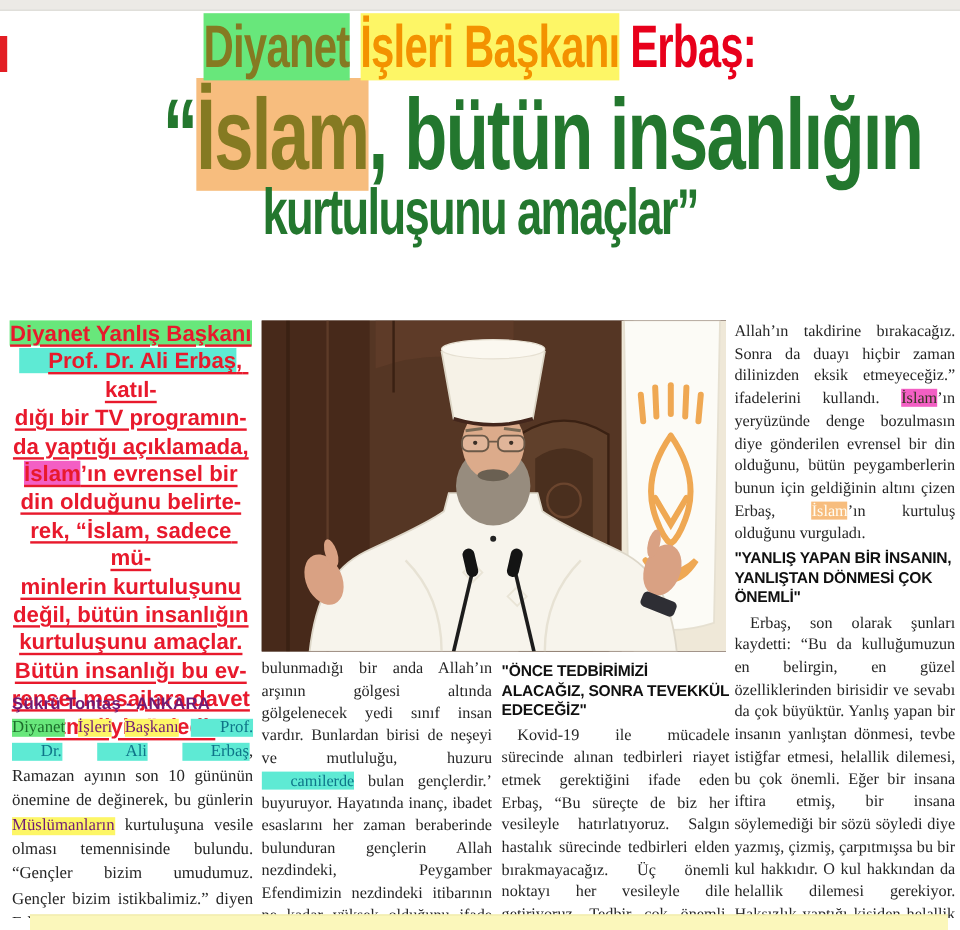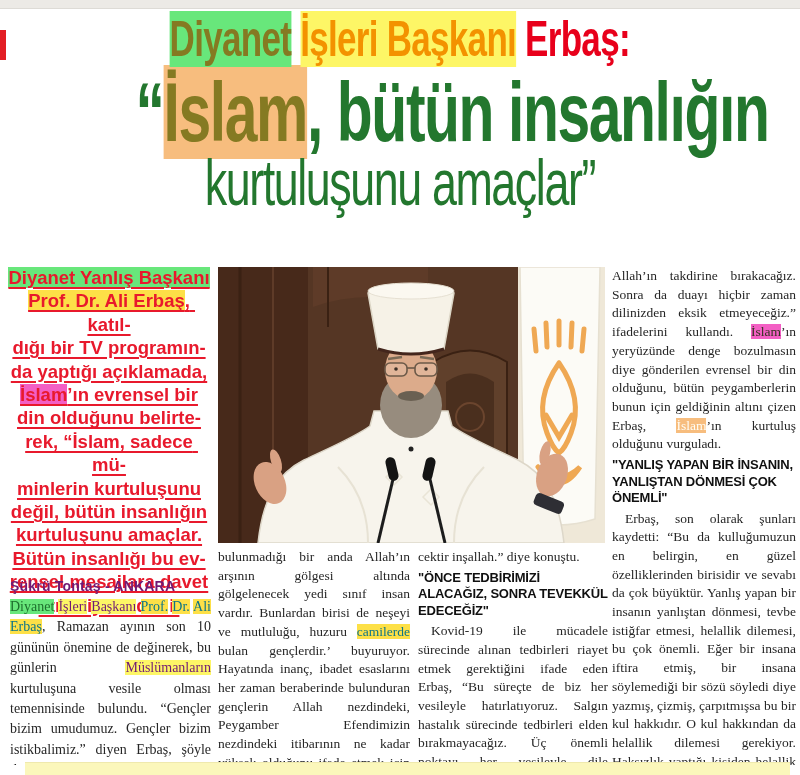--- a/index.html
+++ b/index.html
@@ -9,26 +9,26 @@
 
   
   #top-edge{left:0;top:0;width:800px;height:8px;background:#eceae6;border-bottom:1px solid #dddbd6;}
   #left-red-mark{left:0;top:30px;width:6px;height:30px;background:#e31e24;}
 
   
   .hline{left:0;width:800px;text-align:center;white-space:nowrap;}
   .squeeze{display:inline-block;transform:scaleX(0.70);transform-origin:50% 50%;white-space:nowrap;}
   #kicker{top:10px;font-size:50px;font-weight:700;letter-spacing:-1px;}
   #headline1{top:64px;font-size:84px;font-weight:700;letter-spacing:-2px;}
-  #headline2{top:146px;font-size:64px;font-weight:400;letter-spacing:-2px;}
+  #headline2{top:146px;font-size:54px;font-weight:700;letter-spacing:-2px;}
 
   
   .hl-green{background:#68e77b;}
   .hl-yellow{background:#fdf666;}
-  .hl-cyan{background:#fde047;}
+  .hl-cyan{background:#5eead4;padding-left:24px;}
   .hl-pink{background:#f35fc4;}
   .hl-peach{background:#f7bd7e;}
   .tc-olive{color:#857a22;}
   .tc-orange{color:#f39200;}
   .tc-red{color:#e8001b;}
   .tc-green{color:#23772e;}
   .tc-hgreen{color:#1d6f2c;}
   .tc-holive{color:#701a75;}
   .tc-hteal{color:#0e7488;}
   .tc-hdark{color:#33331f;}
@@ -169,21 +169,20 @@
           <line x1="227" y1="276" x2="211" y2="208" stroke="#1c1c1c" stroke-width="3"></line>
           <rect x="206" y="190" width="10" height="24" rx="5" fill="#141414" transform="rotate(13 211 202)"></rect>
         </g>
       </g>
     </svg>
   </figure>
 
   <div id="col2" class="abs col serif"><span>bulunmadığı bir anda Allah’ın arşının gölgesi altında gölgelenecek yedi sınıf insan vardır. Bunlardan birisi de neşeyi ve mutluluğu, huzuru </span><span class="hl-cyan tc-hteal">camilerde</span><span> bulan gençlerdir.’ buyuruyor. Hayatında inanç, ibadet esaslarını her zaman beraberinde bulunduran gençlerin Allah nezdindeki, Peygamber Efendimizin nezdindeki itibarının ne kadar yüksek olduğunu ifade etmek için bu hadis-i şerif hatırlattım. Gençlerimize yönelik çalışmalarımız hiç hız kesmeden devam ede-</span></div>
 
   <div id="col3" class="abs col serif">
-    <p class="para">cektir inşallah.” diye konuştu.</p>
     <p class="subhead">"ÖNCE TEDBİRİMİZİ ALACAĞIZ, SONRA TEVEKKÜL EDECEĞİZ"</p>
     <p class="para indent">Kovid-19 ile mücadele sürecinde alınan tedbirleri riayet etmek gerektiğini ifade eden Erbaş, “Bu süreçte de biz her vesileyle hatırlatıyoruz. Salgın hastalık sürecinde tedbirleri elden bırakmayacağız. Üç önemli noktayı her vesileyle dile getiriyoruz. Tedbir çok önemli, önce elimizden geleni yapacağız, gayret edeceğiz, vazifelerimizi yapacağız. Sonra tevekkül edeceğiz,</p>
   </div>
 
   <div id="col4" class="abs serif">
     <p class="para"><span>Allah’ın takdirine bırakacağız. Sonra da duayı hiçbir zaman dilinizden eksik etmeyeceğiz.” ifadelerini kullandı. </span><span class="hl-pink tc-hdark">İslam</span><span>’ın yeryüzünde denge bozulmasın diye gönderilen evrensel bir din olduğunu, bütün peygamberlerin bunun için geldiğinin altını çizen Erbaş, </span><span class="hl-peach tc-white">İslam</span><span>’ın kurtuluş olduğunu vurguladı.</span></p>
     <p class="subhead">"YANLIŞ YAPAN BİR İNSANIN, YANLIŞTAN DÖNMESİ ÇOK ÖNEMLİ"</p>
     <p class="para indent">Erbaş, son olarak şunları kaydetti: “Bu da kulluğumuzun en belirgin, en güzel özelliklerinden birisidir ve sevabı da çok büyüktür. Yanlış yapan bir insanın yanlıştan dönmesi, tevbe istiğfar etmesi, helallik dilemesi, bu çok önemli. Eğer bir insana iftira etmiş, bir insana söylemediği bir sözü söyledi diye yazmış, çizmiş, çarpıtmışsa bu bir kul hakkıdır. O kul hakkından da helallik dilemesi gerekiyor. Haksızlık yaptığı kişiden helallik alması gerekiyor. Buna da insanların dikkat etmesi gerekiyor. Şu Ramazan günlerinde özellikle böyle bir tefekkür, böyle bir tezekkür ile bu konuyu da düşünmemiz icap eder.” (İLKHA)</p>
   </div>
 

